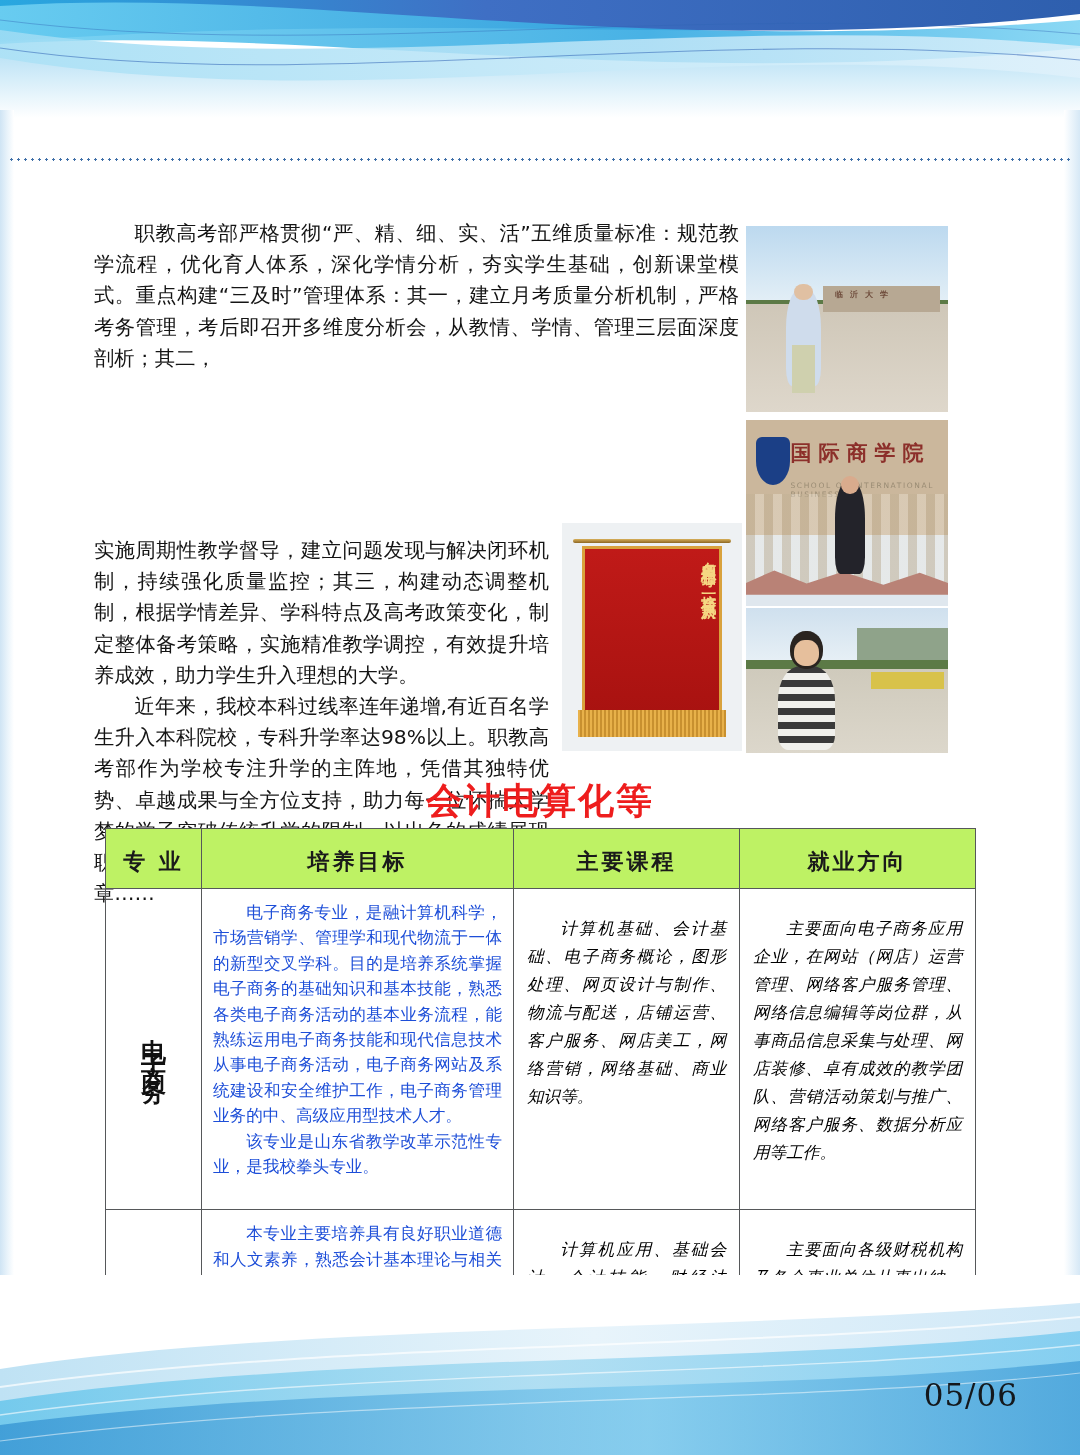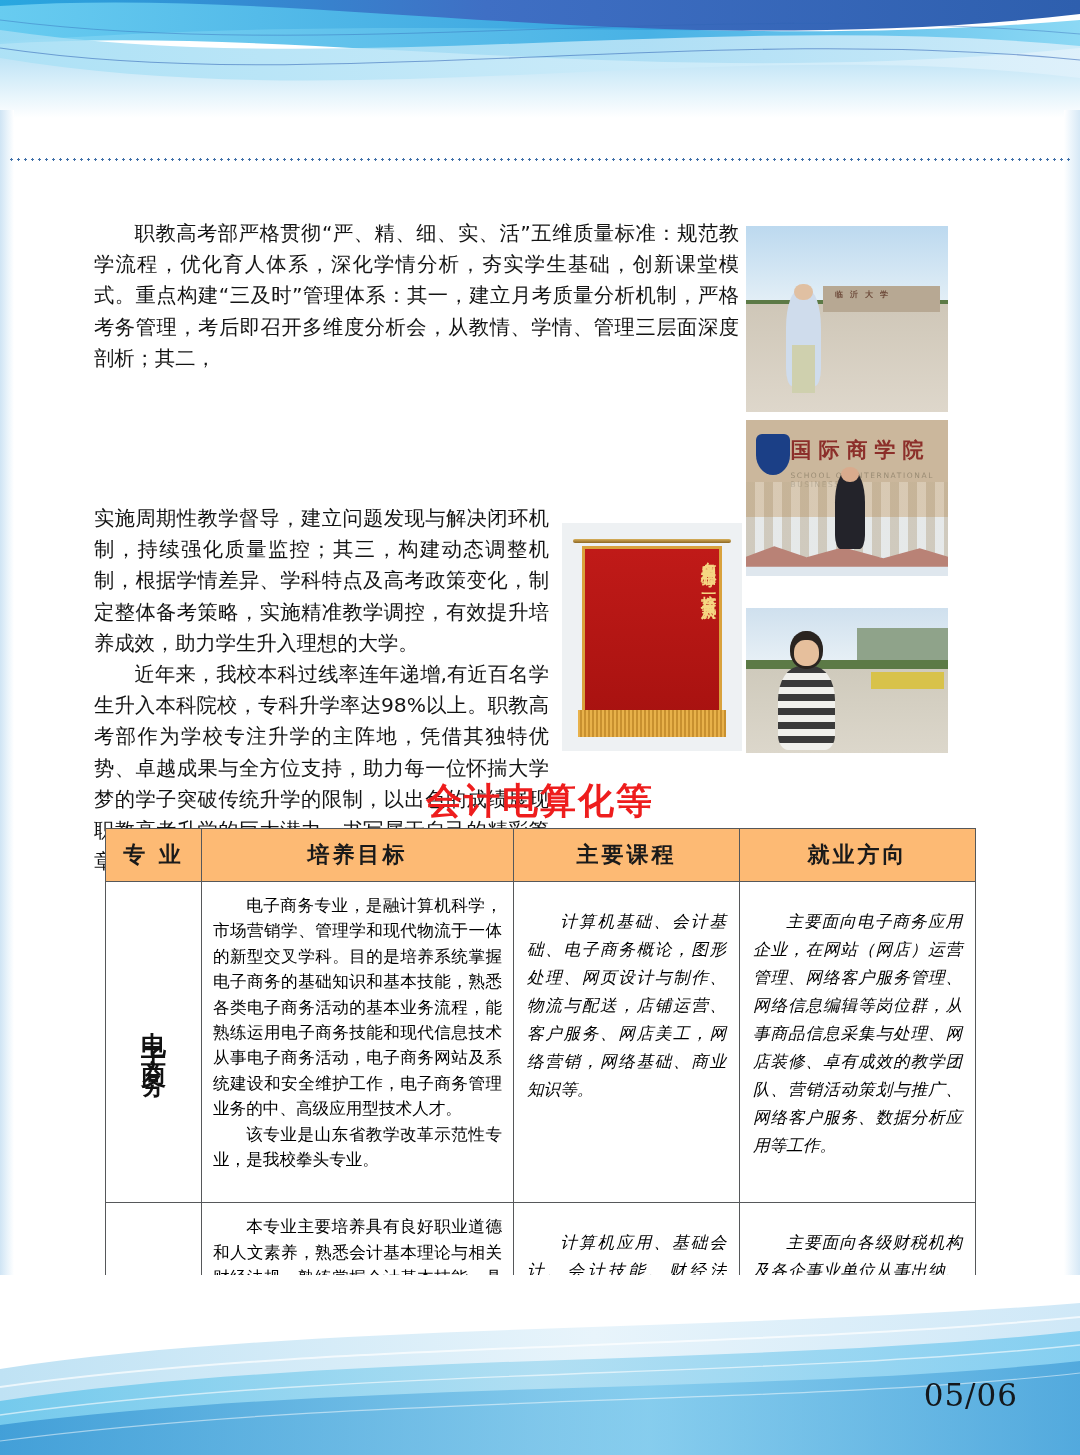--- a/index.html
+++ b/index.html
@@ -53,28 +53,28 @@
   }
 
   
   .article {
     position: absolute; left: 94px; top: 218px; width: 645px;
     font-size: 20.3px; line-height: 31.2px; color: #141414;
     text-align: justify; text-justify: inter-character;
     font-family: "DejaVu Sans", "Liberation Sans", sans-serif;
   }
   .article p { margin: 0; text-indent: 2em; }
-  .narrow { width: 455px; }
+  .narrow { width: 455px; margin-top: 32px; }
 
   
   .photo {
     position: absolute; overflow: hidden; background: #dfe7ee;
   }
   .ph1 { left: 746px; top: 226px; width: 202px; height: 186px; }
-  .ph2 { left: 746px; top: 420px; width: 202px; height: 156px; }
+  .ph2 { left: 746px; top: 420px; width: 202px; height: 186px; }
   .ph3 { left: 746px; top: 608px; width: 202px; height: 145px; }
   .pennant { left: 562px; top: 523px; width: 180px; height: 228px; }
 
   .sky { position:absolute; left:0; top:0; width:100%; height:45%;
          background: linear-gradient(#bcd9ef, #e7f1f7); }
   .ground { position:absolute; left:0; bottom:0; width:100%; height:58%;
             background: linear-gradient(#cfc7b8, #ded7cb); }
   .hedge { position:absolute; left:0; width:100%; height:12%;
            background:#5c7a46; }
   .person { position:absolute; border-radius:40% 40% 18% 18%; }
@@ -120,43 +120,43 @@
   .majors-table {
     position: absolute; left: 105px; top: 828px; width: 870px;
     border-collapse: collapse;
     table-layout: fixed;
   }
   .majors-table th, .majors-table td {
     border: 1px solid #56585a;
     vertical-align: top;
   }
   .majors-table th {
-    background: #fdba74;
+    background: #bef264;
     font-family: "DejaVu Serif", "Liberation Serif", serif;
     font-size: 22px; font-weight: bold; color: #1a1a1a;
-    padding: 11px 0 11px; text-align: center; letter-spacing: 3px;
+    padding: 18px 0 11px; text-align: center; letter-spacing: 3px;
     vertical-align: middle;
   }
   .col-major  { width: 96px; }
   .col-goal   { width: 312px; }
   .col-course { width: 226px; }
   .col-job    { width: 236px; }
 
   td.major-cell {
     text-align: center; vertical-align: middle;
     font-family: "DejaVu Serif", "Liberation Serif", serif;
     font-size: 25px; font-weight: bold; color: #111;
     padding: 0;
   }
   .vert {
     writing-mode: vertical-rl; text-orientation: upright;
     letter-spacing: 14px; display: inline-block; line-height: 1;
   }
   td.body-cell {
-    font-size: 16.6px; line-height: 25.4px; color: #000000;
+    font-size: 16.6px; line-height: 25.4px; color: #1d4ed8;
     padding: 11px 11px 30px; text-align: justify; text-justify: inter-character;
   }
   td.body-cell p { margin: 0; text-indent: 2em; }
   td.center-cell {
     font-size: 16.6px; line-height: 28px; color: #000000;
     padding: 26px 13px 14px; text-align: justify; text-justify: inter-character; font-style: italic;
   }
   td.center-cell p { margin: 0; text-indent: 2em; }
 
   

